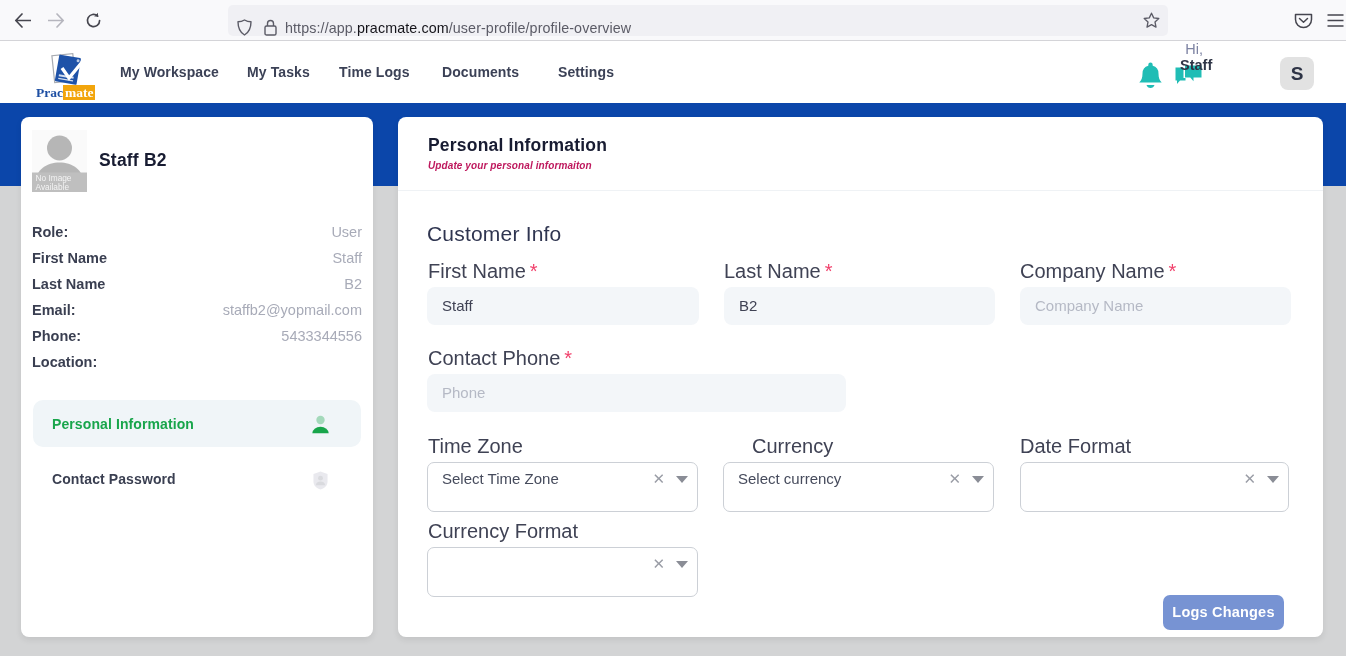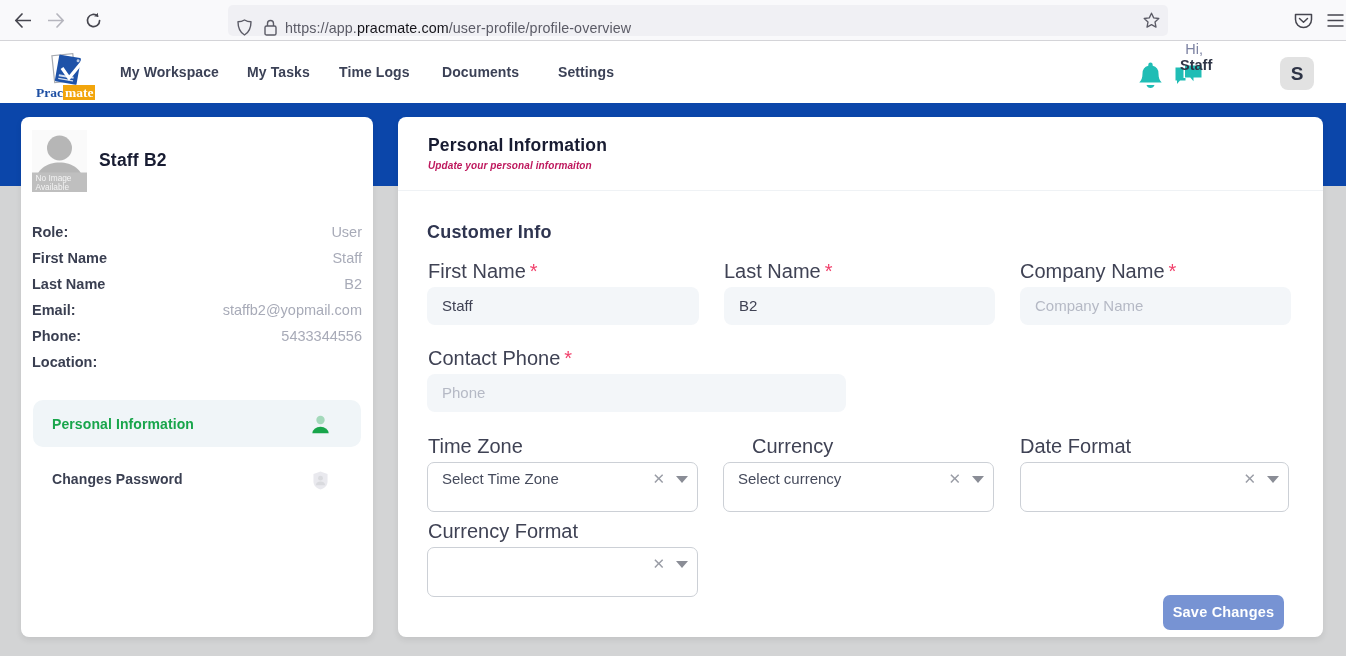--- a/index.html
+++ b/index.html
@@ -34,21 +34,21 @@
   .prow .lbl { position:absolute; left:0; top:0; font-weight:700; color:#3a3f51; }
   .prow .val { position:absolute; right:0; top:0; color:#a8abb8; }
   .mitem { left:12px; width:328px; height:47px; border-radius:10px; }
   .mitem.active { background:#f0f5f8; }
   .mtext { position:absolute; left:19px; top:0; height:47px; display:flex; align-items:center; font-size:14px; font-weight:700; letter-spacing:0.1px; }
 
   
   .h1 { left:30px; top:18px; font-size:17.5px; font-weight:700; color:#181c32; letter-spacing:0.2px; }
   .sub { left:30px; top:43px; font-size:10px; color:#be185d; font-weight:700; letter-spacing:0.1px;font-style:italic; }
   .divider { left:0px; top:73px; width:925px; height:1px; background:#eff2f5; }
-  .h2 { left:29px; top:105px; font-size:18px; font-weight:700; color:#2f3550; letter-spacing:0.2px; }
+  .h2 { left:29px; top:105px; font-size:21px; font-weight:400; color:#2f3550; letter-spacing:0.2px; }
   .flabel { position:absolute; font-size:20px; color:#3f4254; font-weight:400; }
   .flabel .req { color:#f1416c; margin-left:4px; }
   .finput { position:absolute; background:#f3f6f9; border-radius:8px; height:38px; line-height:38px; padding-left:15px; font-size:15px; color:#3f4254; }
   .finput.ph { color:#b5b9c5; }
   .fselect { position:absolute; background:#fff; border:1px solid #ccd0d6; border-radius:7px; height:50px; }
   .fselect .txt { position:absolute; left:14px; top:0; line-height:31px; font-size:15px; color:#464b5c; }
   .fselect .x { position:absolute; right:32px; top:0; line-height:31px; font-size:15px; color:#9a9da6; }
   .fselect .car { position:absolute; right:9px; top:13px; width:0; height:0; border-left:6px solid transparent; border-right:6px solid transparent; border-top:7px solid #8a8d96; }
   .savebtn { left:765px; top:478px; width:121px; height:35px; background:#7793d3; border-radius:7px; color:#fff; font-size:14.5px; font-weight:700; text-align:center; line-height:35px; letter-spacing:0.2px; }
 </style>
@@ -178,21 +178,21 @@
       <span class="lbl">Location:</span>
     </div>
   <div class="abs mitem active" style="top:283px;">
     <div class="mtext" style="color:#18a54b;">Personal Information</div>
     <svg style="position:absolute; right:32px; top:13px;" width="17" height="21" viewBox="0 0 17 21">
       <circle cx="8.5" cy="7" r="4.2" fill="#18a54b" opacity="0.35"></circle>
       <path d="M0.3 20.3 a8.2 6.6 0 0 1 16.4 0 Z" fill="#18a54b"></path>
     </svg>
   </div>
   <div class="abs mitem" style="top:338px;">
-    <div class="mtext" style="color:#3a3f51;">Changes Password</div>
+    <div class="mtext" style="color:#3a3f51;">Contact Password</div>
     <svg style="position:absolute; right:33px; top:16px;" width="15" height="19" viewBox="0 0 16 20">
       <path d="M8 0.5 L15.5 3 V11 C15.5 15.5 12.5 18 8 19.7 C3.5 18 0.5 15.5 0.5 11 V3 Z" fill="#e9e9ee"></path>
       <circle cx="8" cy="7.5" r="2.6" fill="#d9dade"></circle>
       <path d="M3 15 a5 4 0 0 1 10 0 Z" fill="#d9dade"></path>
     </svg>
   </div>
 </div>
 
 <div class="abs card rightcard">
   <div class="abs h1">Personal Information</div>
@@ -227,14 +227,14 @@
       <span class="x">✕</span>
       <span class="car"></span>
     </div>
 
   <div class="flabel" style="left:30px; top:403px;">Currency Format</div>
   <div class="fselect" style="left:29px; top:430px; width:271px;">
       <span class="x">✕</span>
       <span class="car"></span>
     </div>
 
-  <div class="abs savebtn">Save Changes</div>
+  <div class="abs savebtn">Logs Changes</div>
 </div>
 
 </body></html>

